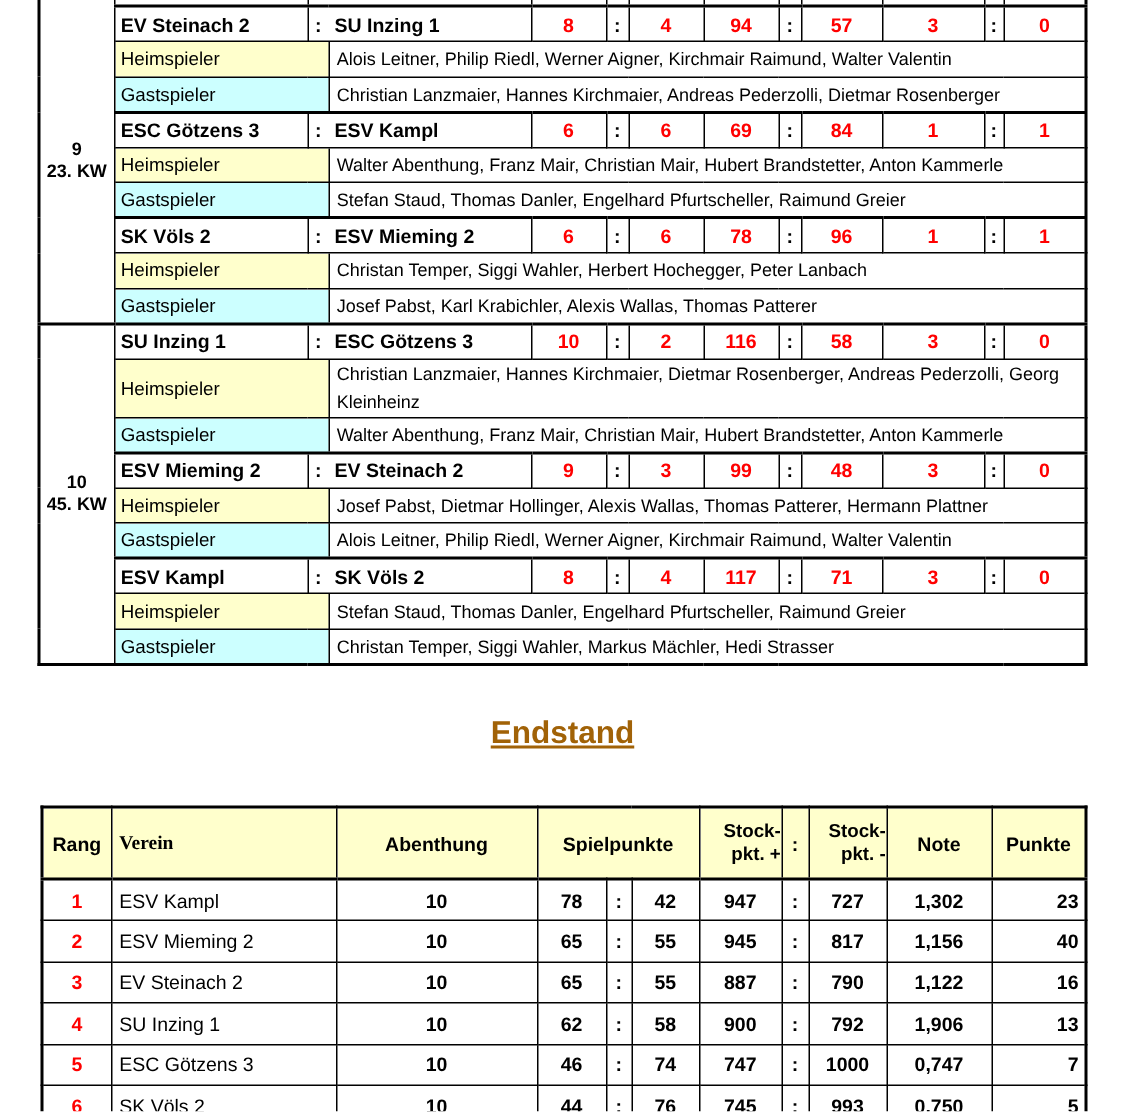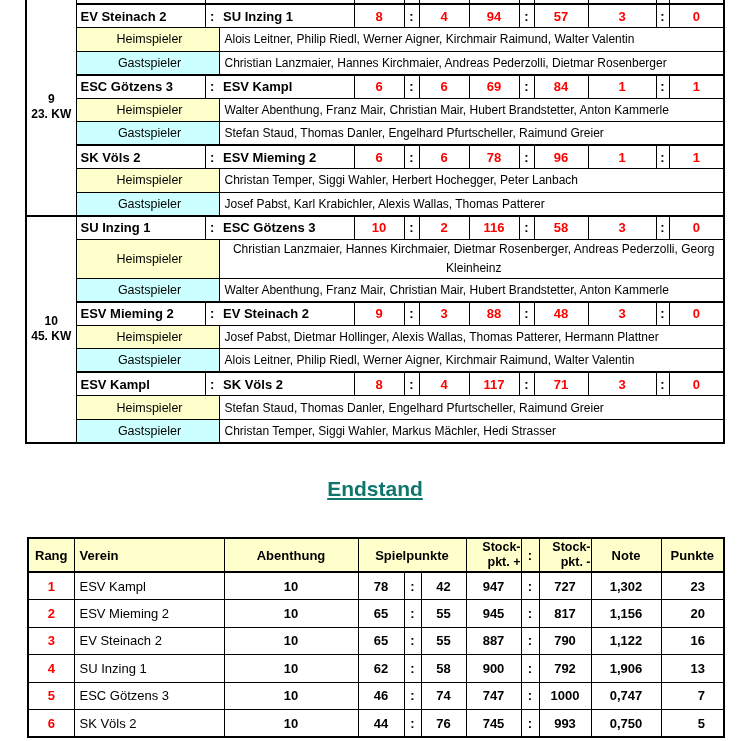--- a/index.html
+++ b/index.html
@@ -16,43 +16,43 @@
   tr.mrow{height:23.5px;}
   tr.mrow td{border-top:2px solid #000;}
   tr.prow{height:23.5px;}
   tr.tall{height:39px;}
   td.round{text-align:center;font-weight:bold;font-size:12px;line-height:1.3;}
   td.team{font-weight:bold;font-size:13px;text-align:left;padding-left:4px;white-space:nowrap;}
   td.tc{font-weight:bold;font-size:13px;text-align:center;border-right:none;}
   td.tg{border-left:none;}
   td.sc{color:#ff0000;font-weight:bold;font-size:13px;text-align:center;}
   td.cc{color:#000;font-weight:bold;font-size:13px;text-align:center;}
-  td.lbl{font-size:12.5px;padding-left:4px;text-align:center;}
+  td.lbl{font-size:12.5px;padding-left:4px;}
   td.lbl-h{background:#ffffcc;}
   td.lbl-g{background:#ccffff;}
   td.players{font-size:12px;padding-left:5px;white-space:nowrap;}
-  tr.tall td.players{white-space:normal;line-height:1.6;text-align:center;}
+  tr.tall td.players{white-space:normal;line-height:1.6;}
 
   
   .endstand{position:absolute;left:0;top:477px;width:750px;text-align:center;
-            color:#0f766e;font-size:21px;font-weight:bold;text-decoration:underline;}
+            color:#a16207;font-size:21px;font-weight:bold;text-decoration:underline;}
 
   
   .final-table{position:absolute;left:27px;top:537px;width:696px;border:2px solid #000;}
   .final-table th,.final-table td{border:1px solid #000;padding:0;overflow:hidden;
             vertical-align:middle;font-size:13px;}
-  tr.fhead{height:34px;}
+  tr.fhead{height:48px;}
   tr.fhead th{background:#ffffcc;font-weight:bold;border-bottom:2px solid #000;text-align:center;}
-  tr.fhead th.th-verein{text-align:left;padding-left:5px;}
+  tr.fhead th.th-verein{text-align:left;padding-left:5px;font-family:Liberation Serif, serif;}
   .two{font-size:12.5px;line-height:1.2;text-align:right;}
   tr.frow{height:27.5px;}
   td.rang{color:#ff0000;font-weight:bold;text-align:center;}
   td.verein{text-align:left;padding-left:5px;font-weight:normal;}
   td.num{font-weight:bold;text-align:center;}
-  td.pkt{font-weight:bold;text-align:right;padding-right:18px;}
+  td.pkt{font-weight:bold;text-align:right;padding-right:4px;}
 </style>
 </head>
 <body>
 
 <div class="page">
 
   <table class="match-table">
     <colgroup>
       <col style="width:50px">
         <col style="width:129px">
@@ -185,21 +185,21 @@
       <td class="players" colspan="10">Walter Abenthung, Franz Mair, Christian Mair, Hubert Brandstetter, Anton Kammerle</td>
     </tr>
 
     <tr class="mrow">
       <td class="team">ESV Mieming 2</td>
       <td class="tc">:</td>
       <td class="team tg">EV Steinach 2</td>
       <td class="sc">9</td>
       <td class="cc">:</td>
       <td class="sc">3</td>
-      <td class="sc">88</td>
+      <td class="sc">99</td>
       <td class="cc">:</td>
       <td class="sc">48</td>
       <td class="sc">3</td>
       <td class="cc">:</td>
       <td class="sc">0</td>
     </tr>
     <tr class="prow">
       <td class="lbl lbl-h" colspan="2">Heimspieler</td>
       <td class="players" colspan="10">Josef Pabst,  Dietmar Hollinger, Alexis Wallas, Thomas Patterer, Hermann Plattner</td>
     </tr>
@@ -285,21 +285,21 @@
       <td class="rang">2</td>
       <td class="verein">ESV Mieming 2</td>
       <td class="num">10</td>
       <td class="num">65</td>
       <td class="num">:</td>
       <td class="num">55</td>
       <td class="num">945</td>
       <td class="num">:</td>
       <td class="num">817</td>
       <td class="num">1,156</td>
-      <td class="pkt">20</td>
+      <td class="pkt">40</td>
     </tr>
     <tr class="frow">
       <td class="rang">3</td>
       <td class="verein">EV Steinach 2</td>
       <td class="num">10</td>
       <td class="num">65</td>
       <td class="num">:</td>
       <td class="num">55</td>
       <td class="num">887</td>
       <td class="num">:</td>

